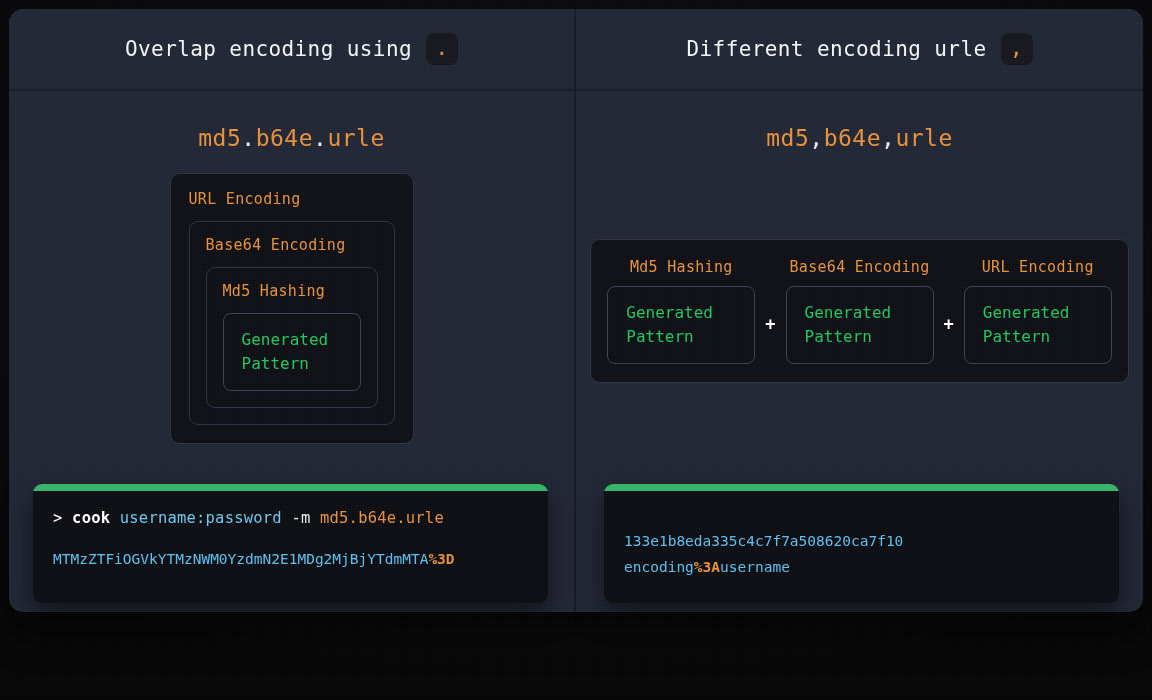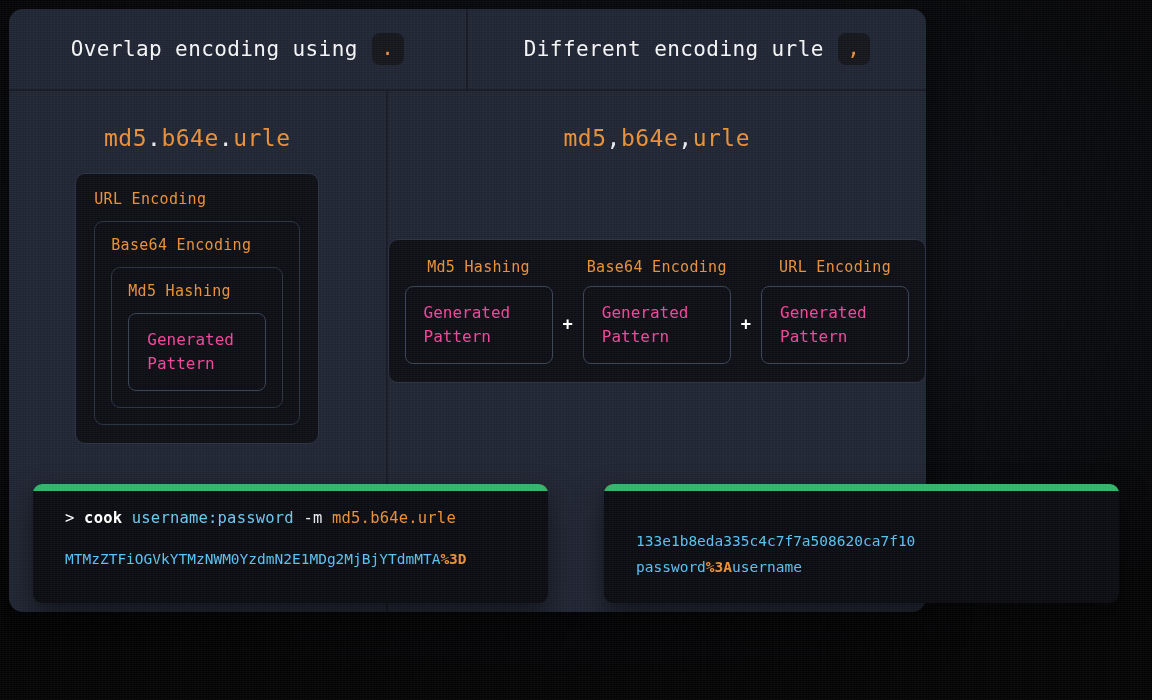--- a/index.html
+++ b/index.html
@@ -22,21 +22,21 @@
     opacity: .5;
     background-image:
       repeating-linear-gradient(0deg, rgba(255,255,255,.035) 0 1px, transparent 1px 2px),
       repeating-linear-gradient(90deg, rgba(255,255,255,.028) 0 1px, transparent 1px 3px);
     mix-blend-mode: screen;
   }
 
   .card {
     position: absolute;
     left: 9px; top: 9px;
-    width: 917px; height: 603px;
+    width: 1134px; height: 603px;
     background: #212634;
     border-radius: 14px;
     box-shadow: 0 14px 40px rgba(0,0,0,.65);
     display: flex;
     flex-direction: column;
     overflow: visible;
   }
 
   .headers {
     display: flex;
@@ -112,21 +112,21 @@
     border: 1px solid #2b3243;
     border-radius: 9px;
     padding: 14px 16px 16px 16px;
   }
   .pattern-box {
     background: #0d0f15;
     border: 1px solid #3a4considered;
     border: 1px solid #3a4255;
     border-radius: 8px;
     padding: 14px 18px;
-    color: #ec4899;
+    color: #22c55e;
     font-size: 16px;
     line-height: 1.5;
     min-width: 138px;
   }
 
   
   .parallel {
     background: #0e1016;
     border: 1px solid #2b3243;
     border-radius: 10px;
@@ -162,21 +162,21 @@
     padding: 0 33px;
   }
   .terminal {
     flex: 1 1 0;
     background: #0b0d12;
     border-radius: 9px;
     overflow: hidden;
     box-shadow: 0 12px 28px rgba(0,0,0,.55);
   }
   .term-bar { height: 7px; background: #35b36b; }
-  .term-body { padding: 18px 20px 22px 32px; }
+  .term-body { padding: 18px 20px 22px 20px; }
   .cmd { font-size: 15.5px; letter-spacing: .2px; white-space: nowrap; }
   .cmd .prompt { color: #ffffff; }
   .cmd .bin    { color: #ffffff; font-weight: bold; }
   .cmd .arg    { color: #6cc7ef; }
   .cmd .flag   { color: #e9eaee; }
   .cmd .chain  { color: #e8903a; }
   .out {
     margin-top: 20px;
     font-size: 14.5px;
     line-height: 1.78;
@@ -287,21 +287,21 @@
     </div>
 
     <div class="terminal">
       <div class="term-bar"></div>
       <div class="term-body">
         <div class="out">
           <div>
             <span>133e1b8eda335c4c7f7a508620ca7f10</span><span class="esc"></span><span></span>
           </div>
           <div>
-            <span>password</span><span class="esc">%3A</span><span>username</span>
+            <span>encoding</span><span class="esc">%3A</span><span>username</span>
           </div>
         </div>
       </div>
     </div>
 
   </div>
 
   <div id="grain"></div>
 </div>
 

